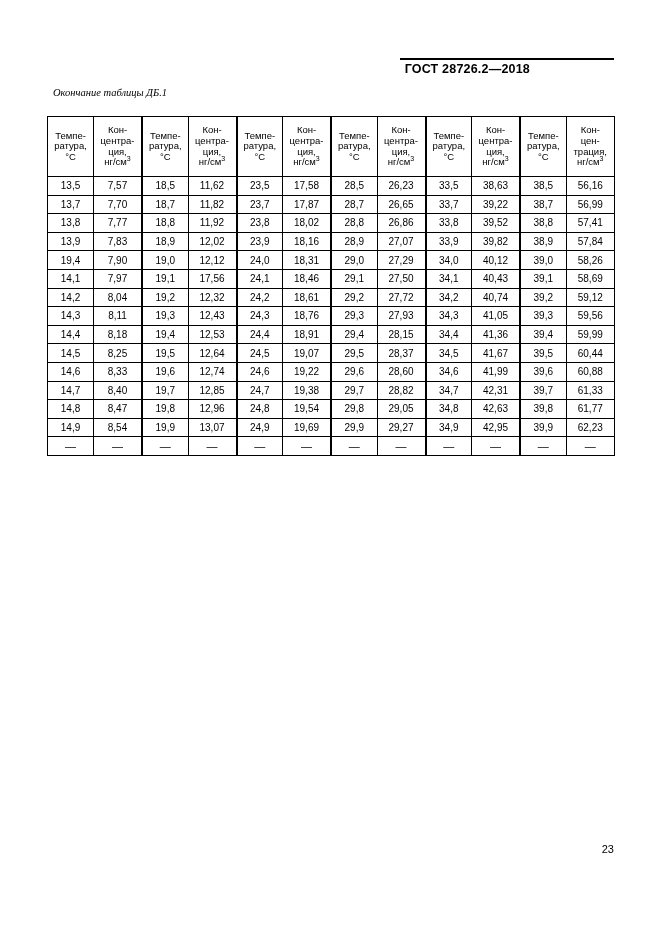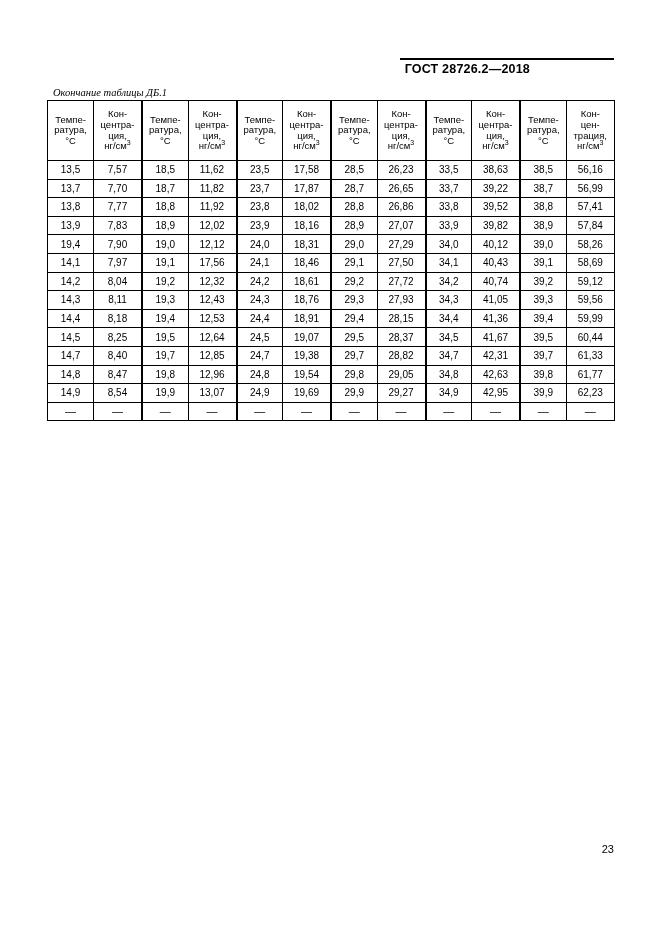--- a/index.html
+++ b/index.html
@@ -51,21 +51,21 @@
     font-size: 10.5px;
     font-style: italic;
     white-space: nowrap;
     font-family: Liberation Serif, serif;
   }
 
   
   #data-table-wrap {
     position: absolute;
     left: 47px;
-    top: 100px;
+    top: 116px;
     width: 567px;
   }
   table.gost {
     border-collapse: collapse;
     table-layout: fixed;
     width: 567px;
   }
   table.gost col.c-temp { width: 46px; }
   table.gost col.c-conc { width: 48.5px; }
 
@@ -357,20 +357,34 @@
           <td class="pair-start">24,5</td>
           <td>19,07</td>
           <td class="pair-start">29,5</td>
           <td>28,37</td>
           <td class="pair-start">34,5</td>
           <td>41,67</td>
           <td class="pair-start">39,5</td>
           <td class="edge-right">60,44</td>
         </tr>
         <tr>
+          <td class="edge-left">14,6</td>
+          <td>8,33</td>
+          <td class="pair-start">19,6</td>
+          <td>12,74</td>
+          <td class="pair-start">24,6</td>
+          <td>19,22</td>
+          <td class="pair-start">29,6</td>
+          <td>28,60</td>
+          <td class="pair-start">34,6</td>
+          <td>41,99</td>
+          <td class="pair-start">39,6</td>
+          <td class="edge-right">60,88</td>
+        </tr>
+        <tr>
           <td class="edge-left">14,7</td>
           <td>8,40</td>
           <td class="pair-start">19,7</td>
           <td>12,85</td>
           <td class="pair-start">24,7</td>
           <td>19,38</td>
           <td class="pair-start">29,7</td>
           <td>28,82</td>
           <td class="pair-start">34,7</td>
           <td>42,31</td>

